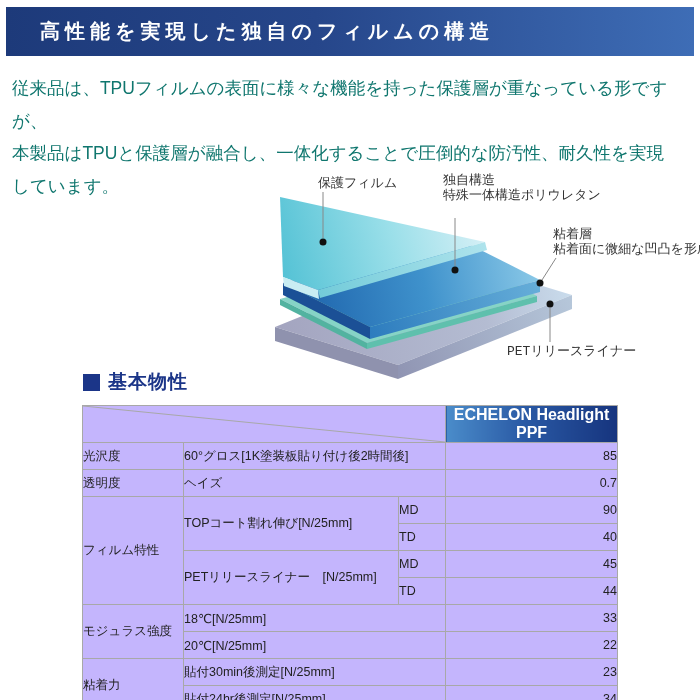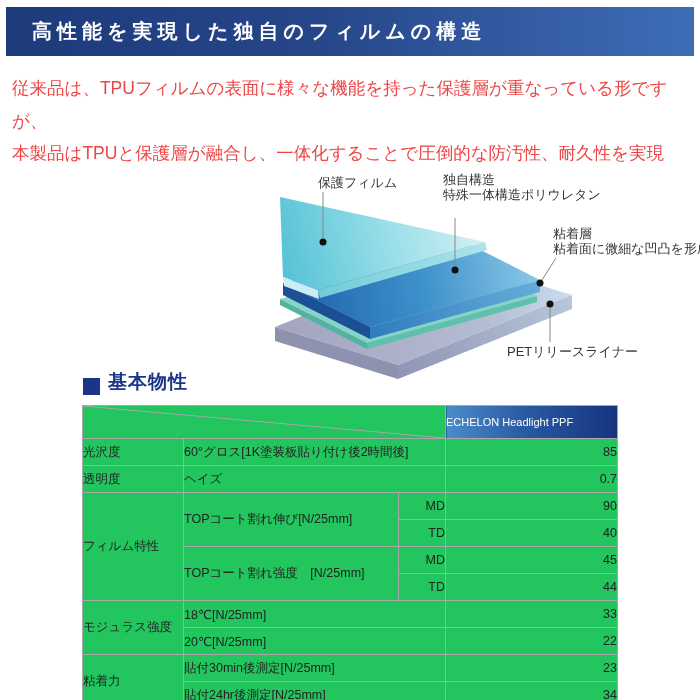--- a/index.html
+++ b/index.html
@@ -3,64 +3,65 @@
 <meta charset="utf-8">
 <style>
   html,body{margin:0;padding:0;background:#fff;}
   .page{position:relative;width:700px;height:700px;background:#fff;overflow:hidden;
         font-family:"Liberation Sans","DejaVu Sans",sans-serif;color:#1a1a1a;}
 
   
   .banner{position:absolute;left:6px;top:7px;width:688px;height:49px;
           background:linear-gradient(90deg,#1d3a7a 0%,#26468a 45%,#3e6db6 100%);
           display:flex;align-items:center;}
-  .banner h1{margin:0;padding-left:26px;font-family:"Liberation Serif","DejaVu Serif",serif;
+  .banner h1{margin:8px;padding-left:26px;font-family:"Liberation Serif","DejaVu Serif",serif;
              font-size:20px;font-weight:600;color:#ffffff;letter-spacing:5px;}
 
   
   .intro{position:absolute;left:12px;top:72px;width:676px;font-size:17.5px;
-         line-height:32.5px;color:#ef4444;}
+         line-height:32.5px;color:#0f766e;}
 
   
   .diagram{position:absolute;left:15px;top:170px;width:700px;height:210px;}
   .diagram svg{position:absolute;left:0;top:0;}
   .dlabel{position:absolute;font-size:13px;line-height:15px;color:#333;white-space:nowrap;}
 
   
-  .section-title{position:absolute;left:83px;top:369px;display:flex;align-items:flex-end;}
+  .section-title{position:absolute;left:83px;top:369px;display:flex;align-items:center;}
   .section-title .sq{width:17px;height:17px;background:#1b3588;margin-right:8px;}
   .section-title .txt{font-size:19px;font-weight:bold;color:#1b3588;letter-spacing:1px;}
 
   
   table.spec{position:absolute;left:82px;top:405px;width:535px;border-collapse:collapse;
              table-layout:fixed;font-size:12.5px;color:#222;}
   table.spec td{border:1px solid #a8a8a8;padding:0;vertical-align:middle;height:26px;
-                background:#22c55e;}
+                background:#c4b5fd;}
   table.spec tr.hrow td{height:32px;}
   td.diag{position:relative;}
   td.diag svg{position:absolute;left:0;top:0;width:100%;height:100%;display:block;}
   td.colhead{background:linear-gradient(90deg,#4a8cca 0%,#2a5aa5 45%,#16347e 100%) !important;
-             color:#fff;font-weight:normal;font-size:11px;text-align:left;}
+             color:#fff;font-weight:bold;font-size:16px;text-align:center;}
   td.cat{padding-left:13px;}
   td.desc{padding-left:13px;}
-  td.mdtd{text-align:right;margin-top:40px;}
+  td.mdtd{text-align:left;margin-top:40px;}
   td.val{text-align:right;}
 </style>
 </head>
 <body>
 
 <div class="page">
 
   <div class="banner">
     <h1>高性能を実現した独自のフィルムの構造</h1>
   </div>
 
   <div class="intro">
     <div>従来品は、TPUフィルムの表面に様々な機能を持った保護層が重なっている形ですが、</div>
     <div>本製品はTPUと保護層が融合し、一体化することで圧倒的な防汚性、耐久性を実現</div>
+    <div>しています。</div>
   </div>
 
   <div class="diagram">
     <svg width="700" height="210" viewBox="0 0 700 210">
       <defs>
         <linearGradient id="gGrayTop" gradientUnits="userSpaceOnUse" x1="260" y1="170" x2="557" y2="115">
           <stop offset="0" stop-color="#a3a4bf"></stop>
             <stop offset="0.7" stop-color="#b4bcd2"></stop>
             <stop offset="1" stop-color="#cadded"></stop>
         </linearGradient>
@@ -119,21 +120,21 @@
     <div class="dlabel" style="left:428px;top:2px;">
       <div>独自構造</div>
       <div>特殊一体構造ポリウレタン</div>
     </div>
 
     <div class="dlabel" style="left:538px;top:56px;">
       <div>粘着層</div>
       <div>粘着面に微細な凹凸を形成</div>
     </div>
 
-    <div class="dlabel" style="left:492px;top:174px;">PETリリースライナー</div>
+    <div class="dlabel" style="left:492px;top:174px;font-family:Liberation Mono, monospace;">PETリリースライナー</div>
   </div>
 
   <div class="section-title">
     <span class="sq"></span>
     <span class="txt">基本物性</span>
   </div>
 
   <table class="spec">
     <colgroup>
         <col style="width:101px">
@@ -164,21 +165,21 @@
       <td class="cat" rowspan="4">フィルム特性</td>
       <td class="desc" rowspan="2">TOPコート割れ伸び[N/25mm]</td>
       <td class="mdtd">MD</td>
       <td class="val">90</td>
     </tr>
     <tr>
       <td class="mdtd">TD</td>
       <td class="val">40</td>
     </tr>
     <tr>
-      <td class="desc" rowspan="2">TOPコート割れ強度　[N/25mm]</td>
+      <td class="desc" rowspan="2">PETリリースライナー　[N/25mm]</td>
       <td class="mdtd">MD</td>
       <td class="val">45</td>
     </tr>
     <tr>
       <td class="mdtd">TD</td>
       <td class="val">44</td>
     </tr>
     <tr>
       <td class="cat" rowspan="2">モジュラス強度</td>
       <td class="desc" colspan="2">18℃[N/25mm]</td>

